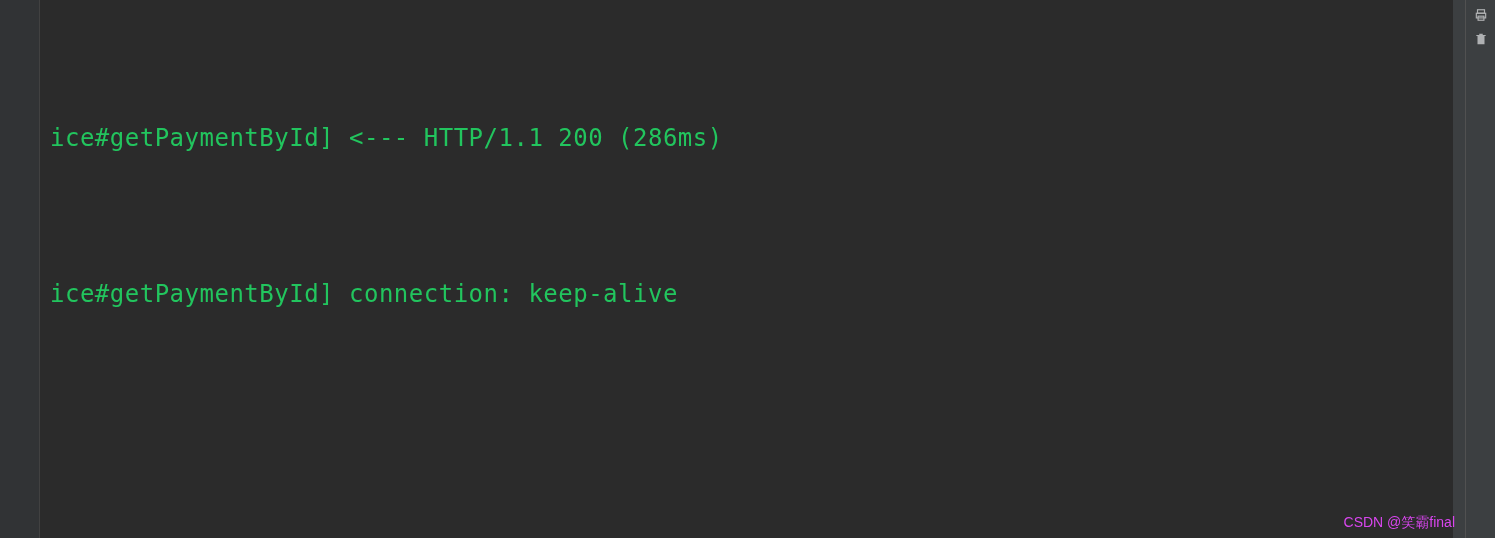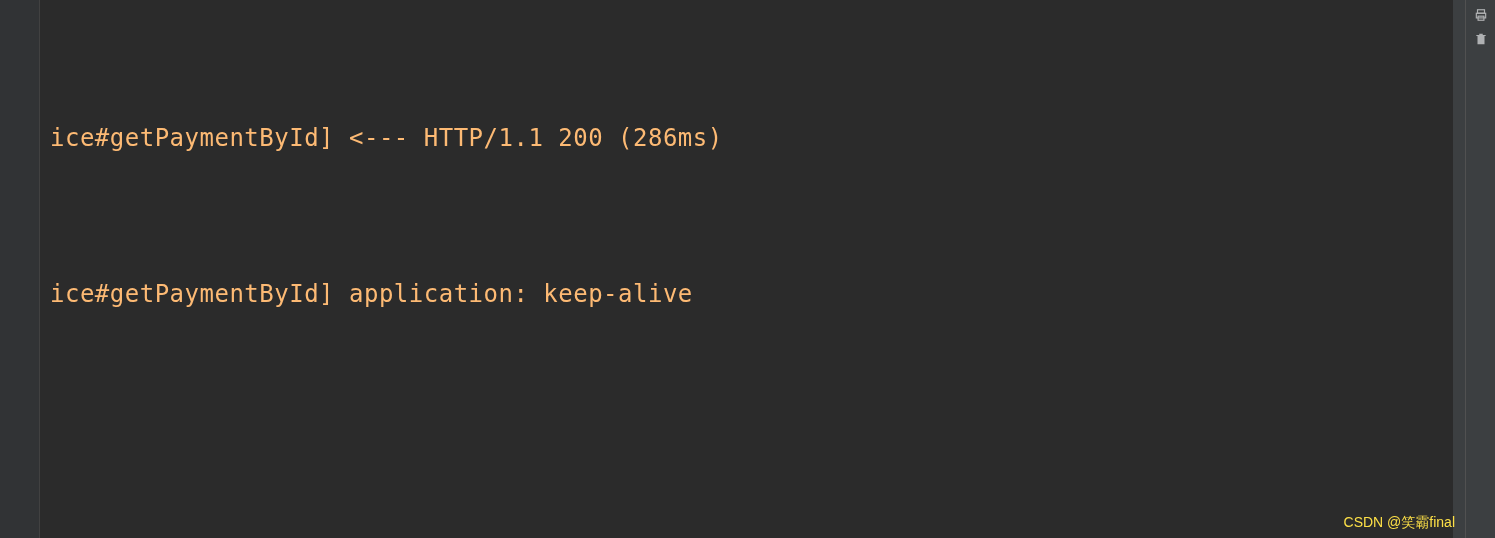--- a/index.html
+++ b/index.html
@@ -32,21 +32,21 @@
       top: 8px;
       right: 40px;
       bottom: 0;
       line-height: 52px;
       white-space: pre;
       overflow: hidden;
       letter-spacing: 0.5px;
     }
     .log-line {
       display: block;
-      color: #fdba74;
+      color: #22c55e;
     }
     .right-sidebar {
       position: absolute;
       right: 0;
       top: 0;
       width: 30px;
       height: 100%;
       background: #3c3f41;
       border-left: 1px solid #515151;
     }
@@ -58,41 +58,41 @@
       align-items: center;
       justify-content: center;
       color: #afb1b3;
       cursor: pointer;
     }
     .watermark {
       position: absolute;
       right: 40px;
       bottom: 6px;
       font-size: 14px;
-      color: #fde047;
+      color: #d946ef;
       font-family: sans-serif;
       letter-spacing: 0;
     }
     .scrollbar-track {
       position: absolute;
       right: 30px;
       top: 0;
       width: 12px;
       height: 100%;
       background: #3c3f41;
     }
   </style>
 </head>
 <body>
 
 <div class="left-gutter"></div>
 
 <div class="log-area">
   <span class="log-line">ice#getPaymentById] &lt;--- HTTP/1.1 200 (286ms)</span>
-  <span class="log-line">ice#getPaymentById] application: keep-alive</span>
+  <span class="log-line">ice#getPaymentById] connection: keep-alive</span>
   
   
   
   
   
   
   
 </div>
 
 <div class="scrollbar-track"></div>

